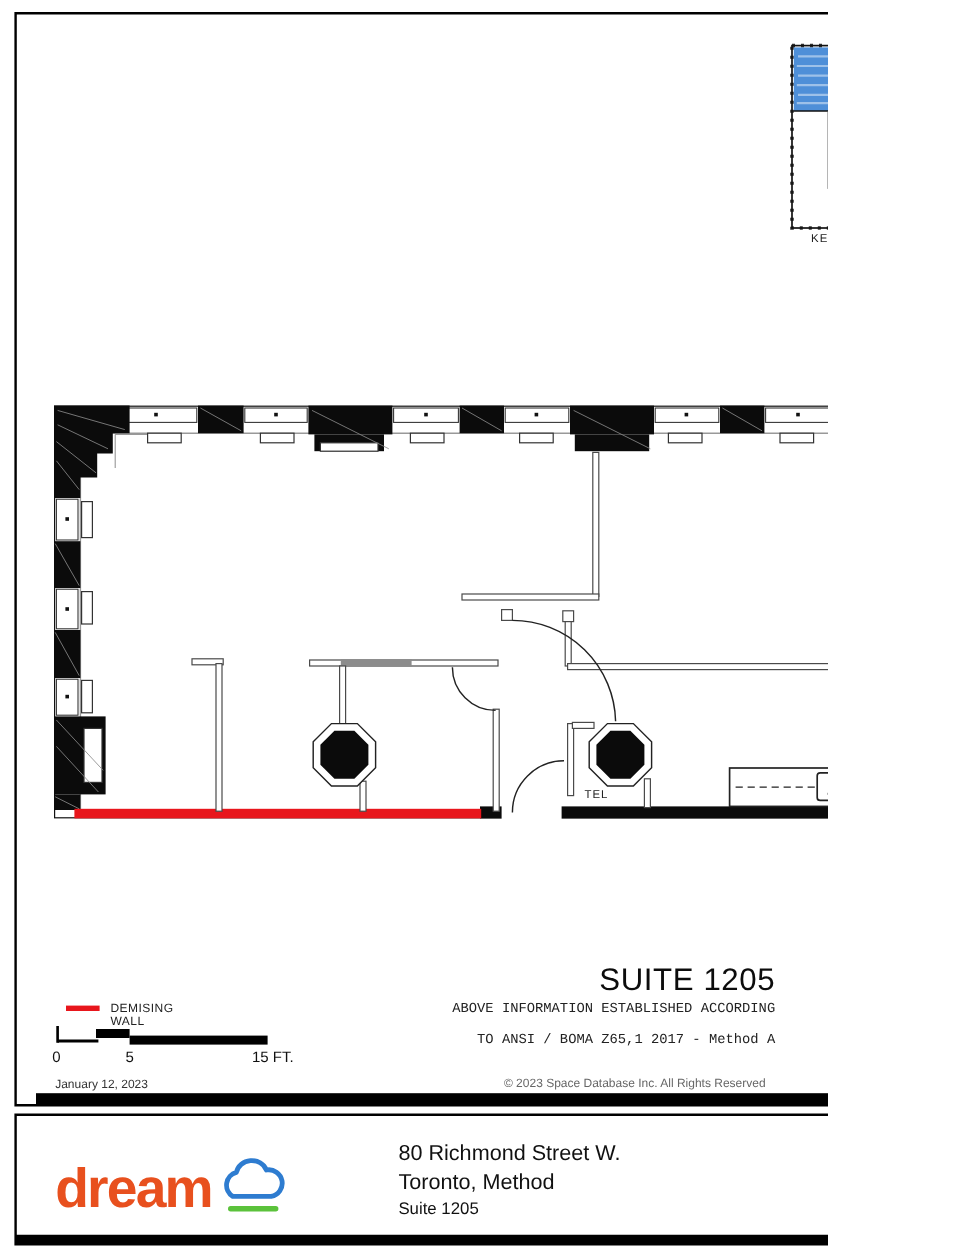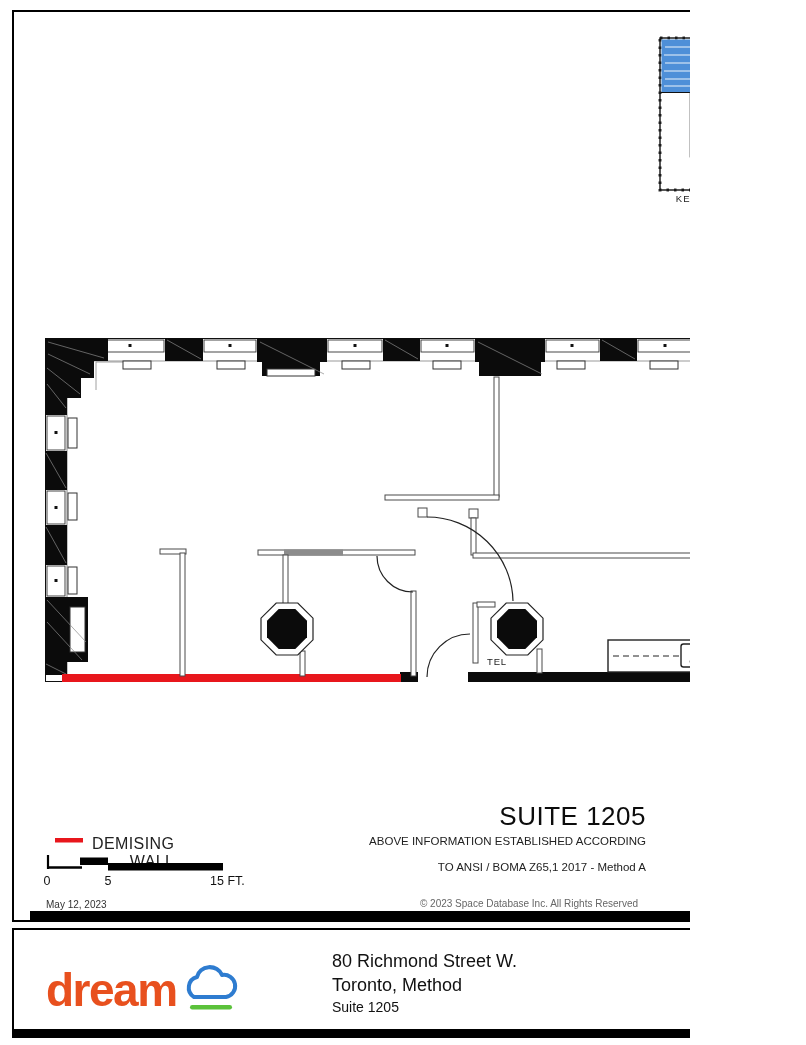--- a/index.html
+++ b/index.html
@@ -11,23 +11,23 @@
               border-right-width:7px;box-sizing:border-box;}
   #footer-frame{left:12px;top:928px;width:781px;height:110px;border:2px solid #000;
                 border-right-width:6px;border-bottom-width:9px;box-sizing:border-box;}
   #bottom-bar{left:30px;top:911px;width:757px;height:9px;background:#000;}
   
   #date-label{left:46px;top:899px;font-size:10px;color:#333;}
   #copyright-label{right:52px;top:898px;font-size:10px;color:#666;margin-left:30px;}
   #title-block{right:44px;top:802px;text-align:right;}
   #title-block .suite{font-size:26px;letter-spacing:.5px;color:#0c0c0c;line-height:29px;}
   #title-block .rentable{font-size:21px;letter-spacing:.3px;color:#0c0c0c;line-height:25px;}
-  #title-block .boma{font-size:11.5px;color:#222;line-height:14px;margin-top:3px;}
+  #title-block .boma{font-size:11.5px;color:#222;line-height:14px;margin-top:3px;font-family:Liberation Mono, monospace;}
   #legend-row{left:55px;top:834px;height:14px;}
-  #legend-label{position:absolute;left:37px;top:1px;font-size:16px;color:#222;letter-spacing:.4px;text-align:right;}
+  #legend-label{position:absolute;left:37px;top:1px;font-size:10px;color:#222;letter-spacing:.4px;}
   #address-block{left:318px;top:20px;line-height:1.32;}
   #address-block .big{font-size:18px;color:#111;}
   #address-block .small{font-size:14px;color:#111;}
   
   .pier{fill:#0b0b0b;stroke:none;}
   .win{fill:#fff;stroke:#333;stroke-width:.9;}
   .sill{fill:#fff;stroke:#333;stroke-width:1;}
   .tick{fill:#111;}
   .inner{fill:none;stroke:#999;stroke-width:1.2;}
   .hatch{stroke:#8a8a8a;stroke-width:.7;fill:none;}
@@ -217,21 +217,21 @@
   <svg class="abs" style="left:42px;top:848px;width:215px;height:42px" viewBox="0 0 215 42">
     <line x1="6" y1="7" x2="6" y2="21" stroke="#000" stroke-width="2.2"></line>
     <line x1="6" y1="19.5" x2="40" y2="19.5" stroke="#000" stroke-width="2.5"></line>
     <rect x="38" y="9.5" width="28" height="7.5" fill="#000"></rect>
     <rect x="66" y="15" width="115" height="7.5" fill="#000"></rect>
     <text x="5" y="37" font-size="12.5" fill="#111" text-anchor="middle">0</text>
     <text x="66" y="37" font-size="12.5" fill="#111" text-anchor="middle">5</text>
     <text x="168" y="37" font-size="12.5" fill="#111" text-anchor="start">15 FT.</text>
   </svg>
 
-  <div id="date-label" class="abs">May 12, 2023</div>
+  <div id="date-label" class="abs">January 12, 2023</div>
   <div id="copyright-label" class="abs">© 2023 Space Database Inc. All Rights Reserved</div>
   <div id="bottom-bar" class="abs"></div>
 
   <div id="footer-frame" class="abs">
     <svg class="abs" style="left:30px;top:18px;width:210px;height:72px" viewBox="0 0 210 72">
       <text x="2" y="58" font-size="46" font-weight="bold" letter-spacing="-1.5" fill="#E8501E">dream</text>
       <path d="M150,49 a11,11 0 0 1 3,-20 a13,12 0 0 1 25,-2 a10,10 0 0 1 4,22 z" fill="none" stroke-width="4" stroke-linejoin="round" stroke-linecap="round" stroke="#2E7CD0"></path>
       <rect x="146" y="57" width="42" height="4.5" rx="2.2" fill="#5BC23B"></rect>
     </svg>
 

